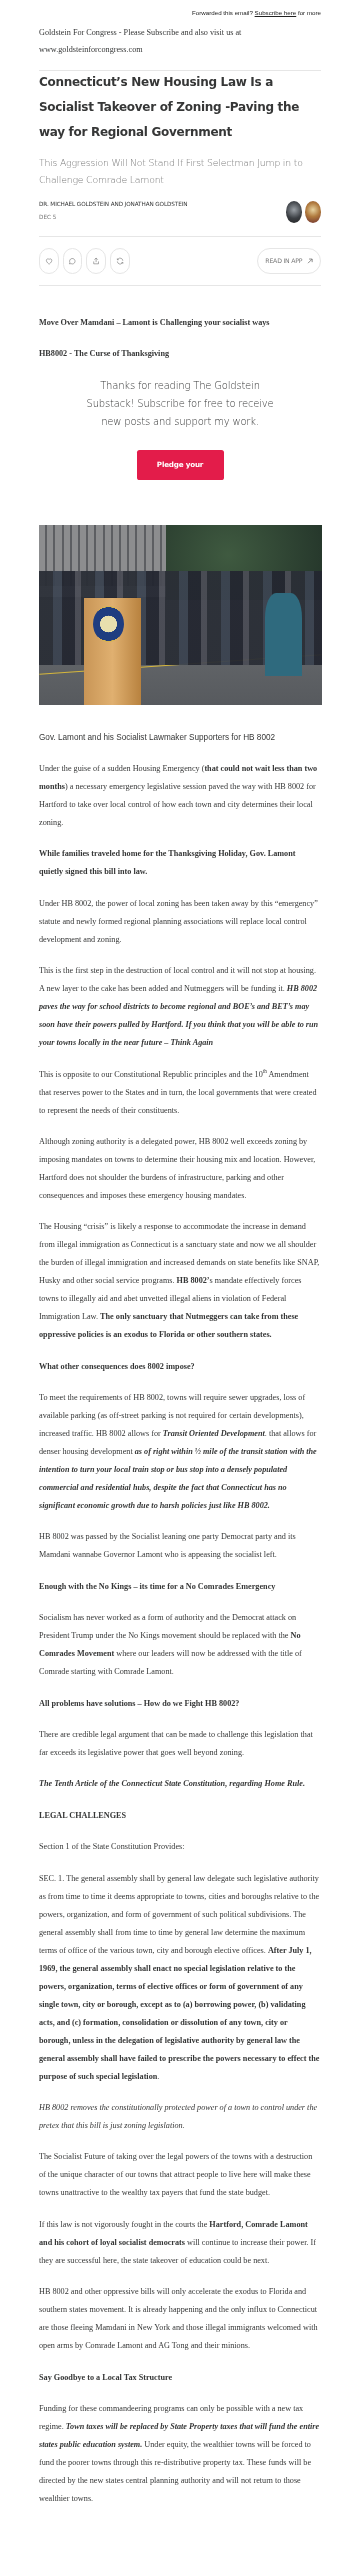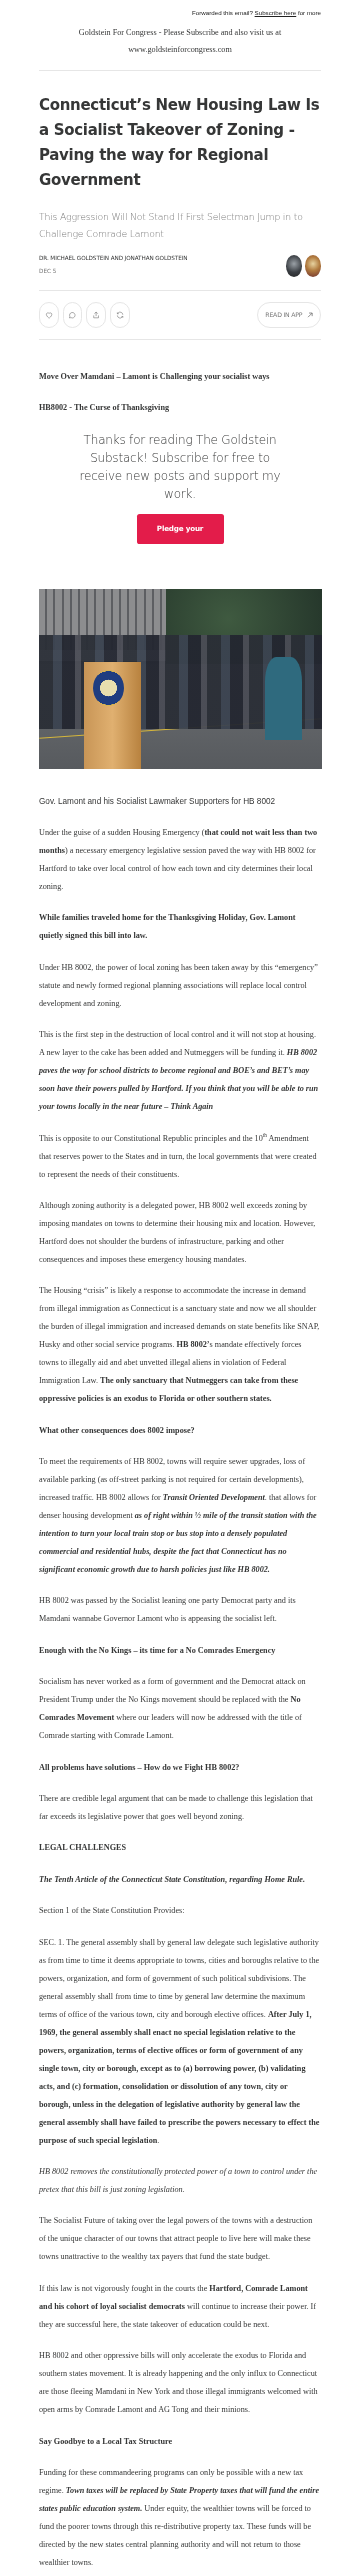--- a/index.html
+++ b/index.html
@@ -1,45 +1,45 @@
 <!DOCTYPE html>
 <html style="font-size:8.2px"><head>
 <meta charset="utf-8">
 <style>
   * { box-sizing: border-box; margin: 0; padding: 0; }
   html, body { background: #ffffff; }
   body { width: 361px; color: #363737; }
   .page { width: 361px; padding: 0 40px 0 39px; position: relative; }
   .fwd { font-family: "Liberation Sans", sans-serif; font-size: 6.2px; color: #222; text-align: right; padding-top: 9.3px; height: 19.6px; }
   .fwd a { color: #222; text-decoration: underline; }
-  .pubhead { font-family: "Liberation Serif", serif; font-size: 8.2px; line-height: 17.5px; color: #363737; padding-top: 4.1px; text-align: center; }
+  .pubhead { font-family: "Liberation Serif", serif; font-size: 8.2px; line-height: 17.5px; color: #363737; padding-top: 4.1px; }
   .hr { height: 0.5px; background: #e6e6e6; width: 100%; }
   .hr.top { margin-top: 11.3px; }
-  h1.title { font-family: "DejaVu Sans", sans-serif; font-weight: bold; font-size: 15px; line-height: 25px; color: #363737; margin-top: 23px; letter-spacing: -0.3px; }
-  .subtitle { font-family: "DejaVu Sans", sans-serif; font-size: 9.3px; line-height: 17px; color: #777; margin-top: 15px; letter-spacing: -0.2px; font-weight: 300; }
+  h1.title { font-family: "DejaVu Sans", sans-serif; font-weight: bold; font-size: 12px; line-height: 25px; color: #363737; letter-spacing: -0.3px; }
+  .subtitle { font-family: "DejaVu Sans", sans-serif; font-size: 9.3px; line-height: 17px; color: #777; margin-top: 9px; letter-spacing: -0.2px; font-weight: 300; }
   .byline-row { display: flex; justify-content: space-between; align-items: flex-start; margin-top: 13px; }
   .authors { font-family: "DejaVu Sans", sans-serif; font-size: 5.7px; color: #363737; letter-spacing: -0.1px; }
   .date { font-family: "DejaVu Sans", sans-serif; font-size: 5.7px; color: #777; margin-top: 6.2px; }
   .avatars { display: flex; gap: 2.1px; margin-top: 0px; }
   .avatar { width: 16.5px; height: 22px; border-radius: 50%; }
   .av1 { background: radial-gradient(circle at 50% 40%, #9aa0a6 0%, #3b3f44 55%, #222 100%); }
   .av2 { background: radial-gradient(circle at 50% 40%, #e7d3a0 0%, #b07a3e 45%, #6b2e2e 100%); }
   .hr.byline { margin-top: 12.4px; }
   .actions { display: flex; justify-content: space-between; align-items: center; height: 49px; }
   .icon-btns { display: flex; gap: 4.1px; }
   .circ { width: 19.6px; height: 26px; border: 0.5px solid #e6e6e6; border-radius: 11.3px; display: flex; align-items: center; justify-content: center; }
   .circ svg { width: 8.2px; height: 8.2px; stroke: #666; fill: none; stroke-width: 1.6; }
   .readapp { height: 26px; width: 64px; border: 0.5px solid #e6e6e6; border-radius: 13px; display: flex; align-items: center; justify-content: center; gap: 4.1px; font-family: "DejaVu Sans", sans-serif; font-size: 6.2px; color: #777; letter-spacing: -0.2px; }
   .readapp svg { width: 6.2px; height: 6.2px; stroke: #777; stroke-width: 1.6; fill: none; }
   .body { font-family: "Liberation Serif", serif; font-size: 8.2px; line-height: 18px; color: #363737; }
   .body p { margin-bottom: 13.4px; }
   .body .h { font-weight: bold; }
   .first-h { margin-top: 28px; }
   .cta { text-align: center; margin: 2.1px 0 20.6px; }
-  .cta-text { font-family: "DejaVu Sans", sans-serif; font-size: 12px; line-height: 18px; color: #363737; font-weight: 300; letter-spacing: -0.2px; width: 201px; margin: 0 auto; }
+  .cta-text { font-family: "DejaVu Sans", sans-serif; font-size: 10px; line-height: 18px; color: #363737; font-weight: 300; letter-spacing: -0.2px; width: 201px; margin: 8px auto; }
   .btn-red { display: inline-block; background: #e31c4a; color: #fff; font-family: "DejaVu Sans", sans-serif; font-weight: bold; font-size: 7.2px; border-radius: 2.6px; padding: 0 10.3px; height: 30px; line-height: 30px; width: 87px; margin-top: 11.3px; letter-spacing: -0.2px; }
   .photo { width: 283px; height: 180px; margin: 0 0 24px; position: relative; overflow: hidden; background: #5b5f63; }
   .photo .sky { position: absolute; left: 0; top: 0; width: 100%; height: 40%; background: linear-gradient(#d9dde2, #b7bcc2); }
   .photo .bldg { position: absolute; left: 0; top: 0; width: 48%; height: 34%; background: repeating-linear-gradient(90deg, #8c8d8f 0 6.2px, #5c5e62 6.2px 8.2px); }
   .photo .trees { position: absolute; right: 0; top: 0; width: 55%; height: 42%; background: radial-gradient(circle at 40% 40%, #3f5a40, #24352a); }
   .photo .lot { position: absolute; left: 0; bottom: 0; width: 100%; height: 58%; background: linear-gradient(#6d7073, #575a5e); }
   .photo .crowd { position: absolute; left: 0; top: 26%; width: 100%; height: 52%; background: repeating-linear-gradient(90deg, #2a2e36 0 14.4px, #3b4350 14.4px 23px, #232630 23px 36px, #4a4c55 36px 42px); opacity: 0.95; }
   .photo .podium { position: absolute; left: 16%; top: 41%; width: 20%; height: 59%; background: linear-gradient(90deg, #c89556, #e0b070, #b8823f); }
   .photo .seal { position: absolute; left: 19%; top: 45%; width: 11%; height: 20%; border-radius: 50%; background: radial-gradient(circle, #e8dfae 0 35%, #1f3d80 36% 70%, #d7b450 71%); }
   .photo .coat { position: absolute; right: 7%; top: 38%; width: 13%; height: 46%; background: #2f6a7e; border-radius: 30% 30% 0 0; }
@@ -136,27 +136,27 @@
     <p><span>This is the first step in the destruction of local control and it will not stop at housing. A new layer to the cake has been added and Nutmeggers will be funding it. </span><b class="italic">HB 8002 paves the way for school districts to become regional and BOE’s and BET’s may soon have their powers pulled by Hartford. If you think that you will be able to run your towns locally in the near future – Think Again</b></p>
     <p><span>This is opposite to our Constitutional Republic principles and the 10</span><sup>th</sup><span> Amendment that reserves power to the States and in turn, the local governments that were created to represent the needs of their constituents.</span></p>
     <p>Although zoning authority is a delegated power, HB 8002 well exceeds zoning by imposing mandates on towns to determine their housing mix and location. However, Hartford does not shoulder the burdens of infrastructure, parking and other consequences and imposes these emergency housing mandates.</p>
     <p><span>The Housing “crisis” is likely a response to accommodate the increase in demand from illegal immigration as Connecticut is a sanctuary state and now we all shoulder the burden of illegal immigration and increased demands on state benefits like SNAP, Husky and other social service programs. </span><b>HB 8002’</b><span>s mandate effectively forces towns to illegally aid and abet unvetted illegal aliens in violation of Federal Immigration Law. </span><b>The only sanctuary that Nutmeggers can take from these oppressive policies is an exodus to Florida or other southern states.</b></p>
 
     <p class="h">What other consequences does 8002 impose?</p>
     <p><span>To meet the requirements of HB 8002, towns will require sewer upgrades, loss of available parking (as off-street parking is not required for certain developments), increased traffic. HB 8002 allows for </span><b class="italic">Transit Oriented Development</b><span>. that allows for denser housing development </span><b class="italic">as of right within ½ mile of the transit station with the intention to turn your local train stop or bus stop into a densely populated commercial and residential hubs, despite the fact that Connecticut has no significant economic growth due to harsh policies just like HB 8002.</b></p>
     <p>HB 8002 was passed by the Socialist leaning one party Democrat party and its Mamdani wannabe Governor Lamont who is appeasing the socialist left.</p>
 
     <p class="h">Enough with the No Kings – its time for a No Comrades Emergency</p>
-    <p><span>Socialism has never worked as a form of government and the Democrat attack on President Trump under the No Kings movement should be replaced with the </span><b>No Comrades Movement</b><span> where our leaders will now be addressed with the title of Comrade starting with Comrade Lamont.</span></p>
+    <p><span>Socialism has never worked as a form of authority and the Democrat attack on President Trump under the No Kings movement should be replaced with the </span><b>No Comrades Movement</b><span> where our leaders will now be addressed with the title of Comrade starting with Comrade Lamont.</span></p>
 
     <p class="h">All problems have solutions – How do we Fight HB 8002?</p>
     <p>There are credible legal argument that can be made to challenge this legislation that far exceeds its legislative power that goes well beyond zoning.</p>
 
+    <p class="h italic">The Tenth Article of the Connecticut State Constitution, regarding Home Rule.</p>
     <p class="h">LEGAL CHALLENGES</p>
-    <p class="h italic">The Tenth Article of the Connecticut State Constitution, regarding Home Rule.</p>
     <p>Section 1 of the State Constitution Provides:</p>
     <p><span>SEC. 1. The general assembly shall by general law delegate such legislative authority as from time to time it deems appropriate to towns, cities and boroughs relative to the powers, organization, and form of government of such political subdivisions. The general assembly shall from time to time by general law determine the maximum terms of office of the various town, city and borough elective offices. </span><b>After July 1, 1969, the general assembly shall enact no special legislation relative to the powers, organization, terms of elective offices or form of government of any single town, city or borough, except as to (a) borrowing power, (b) validating acts, and (c) formation, consolidation or dissolution of any town, city or borough, unless in the delegation of legislative authority by general law the general assembly shall have failed to prescribe the powers necessary to effect the purpose of such special legislation</b><span>.</span></p>
     <p class="italic">HB 8002 removes the constitutionally protected power of a town to control under the pretex that this bill is just zoning legislation.</p>
     <p>The Socialist Future of taking over the legal powers of the towns with a destruction of the unique character of our towns that attract people to live here will make these towns unattractive to the wealthy tax payers that fund the state budget.</p>
     <p><span>If this law is not vigorously fought in the courts the </span><b>Hartford, Comrade Lamont and his cohort of loyal socialist democrats</b><span> will continue to increase their power. If they are successful here, the state takeover of education could be next.</span></p>
     <p>HB 8002 and other oppressive bills will only accelerate the exodus to Florida and southern states movement. It is already happening and the only influx to Connecticut are those fleeing Mamdani in New York and those illegal immigrants welcomed with open arms by Comrade Lamont and AG Tong and their minions.</p>
 
     <p class="h">Say Goodbye to a Local Tax Structure</p>
     <p><span>Funding for these commandeering programs can only be possible with a new tax regime. </span><b class="italic">Town taxes will be replaced by State Property taxes that will fund the entire states public education system.</b><span> Under equity, the wealthier towns will be forced to fund the poorer towns through this re-distributive property tax. These funds will be directed by the new states central planning authority and will not return to those wealthier towns.</span></p>
 

